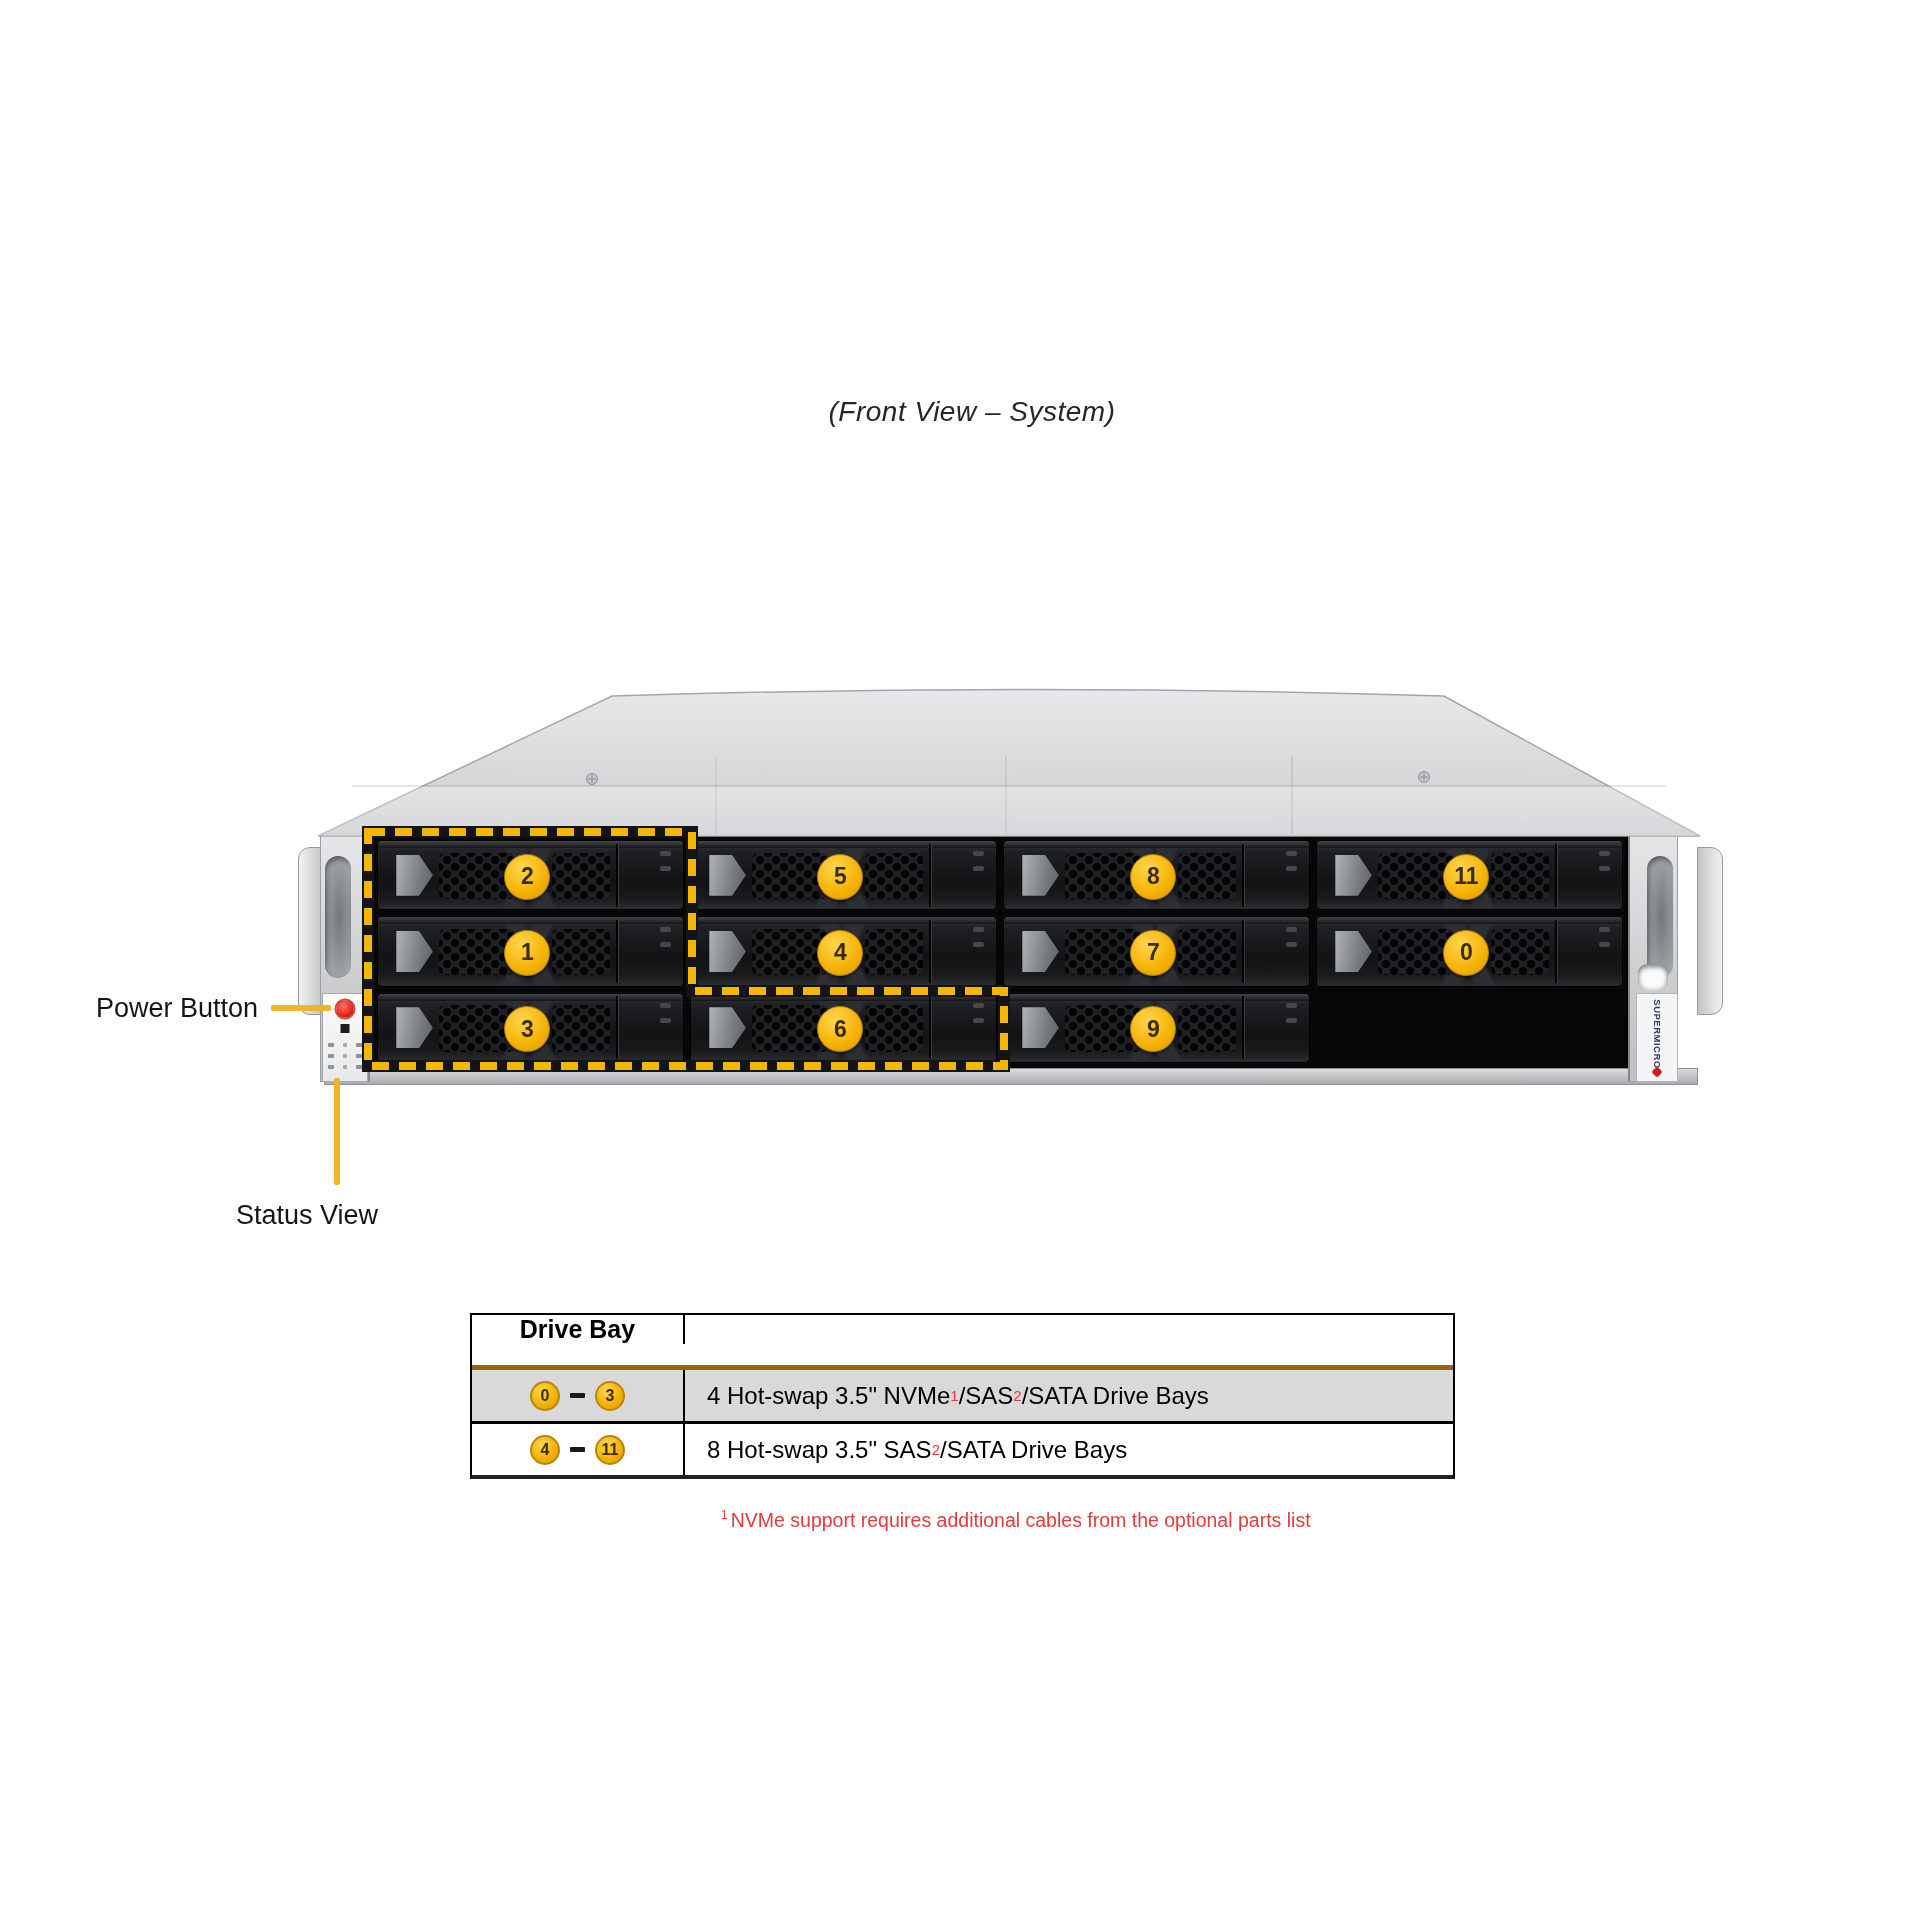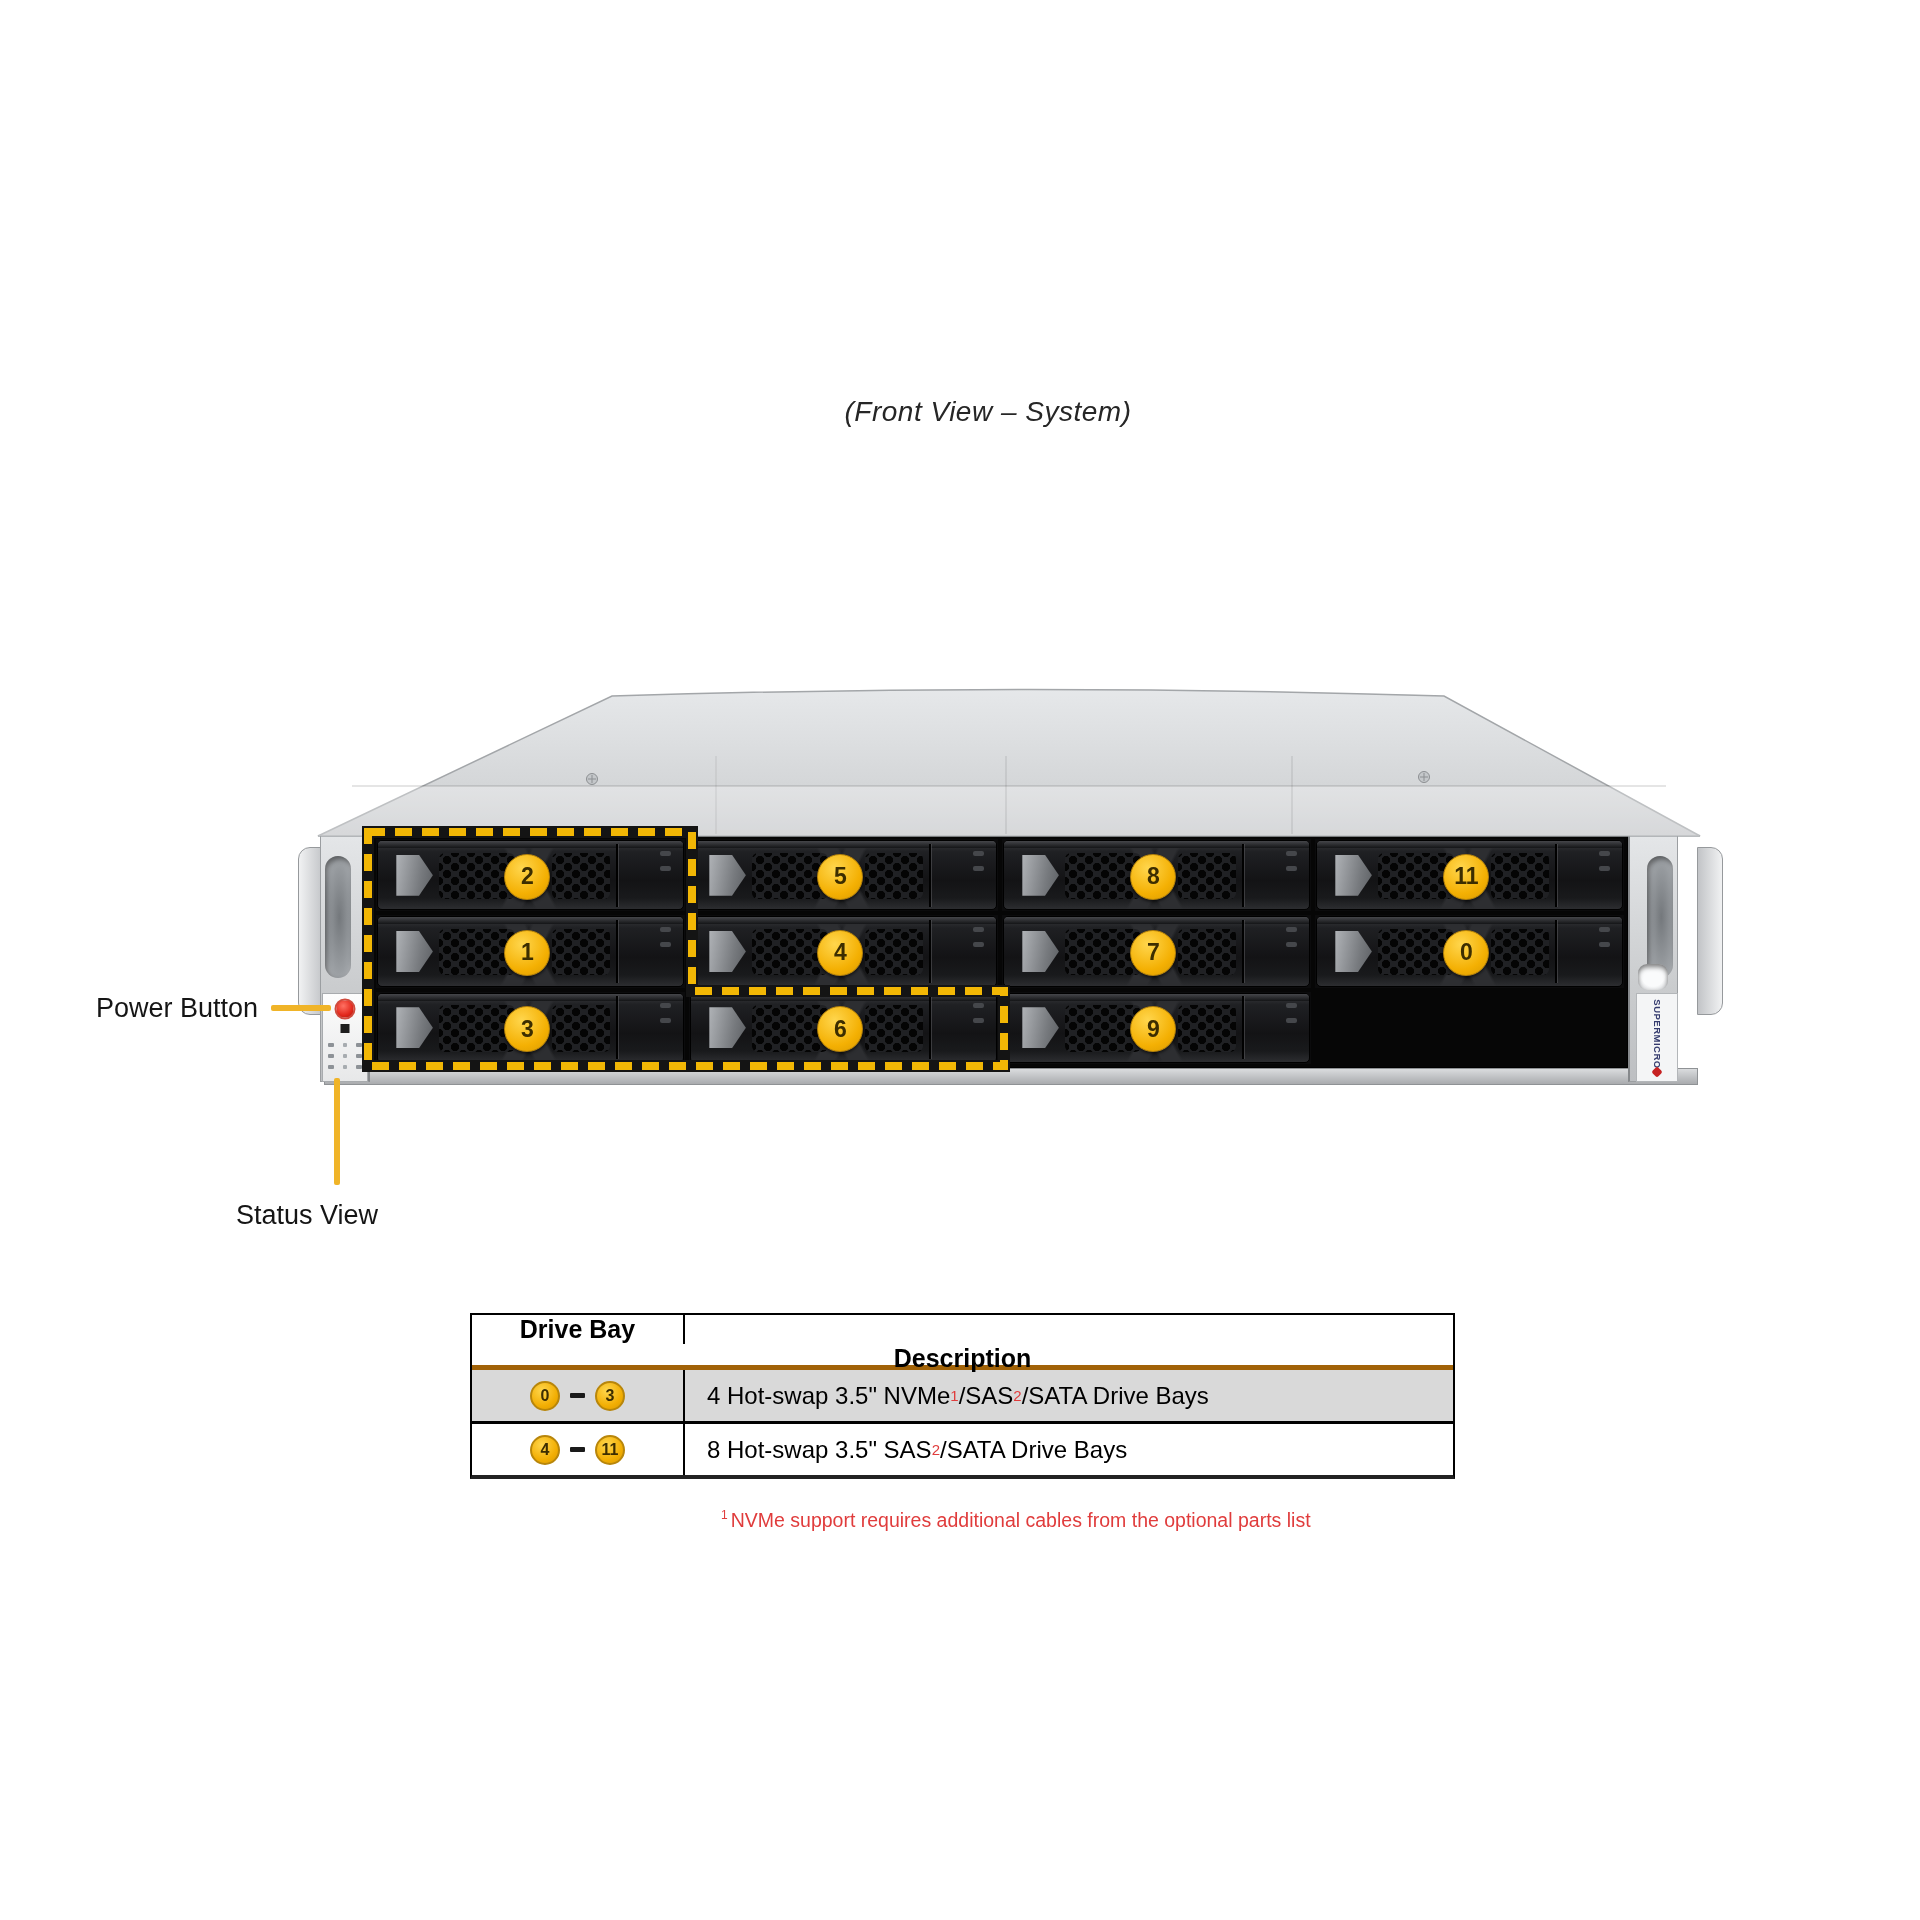--- a/index.html
+++ b/index.html
@@ -1,21 +1,21 @@
 <!DOCTYPE html>
 <html><head>
 <meta charset="utf-8">
 <style>
   html,body{margin:0;padding:0;background:#fff;}
   body{width:1920px;height:1920px;position:relative;overflow:hidden;
        font-family:"Liberation Sans", sans-serif;color:#111;}
   .abs{position:absolute;}
 
   
-  .page-title{left:588px;top:396px;width:800px;text-align:center;
+  .page-title{left:572px;top:396px;width:800px;text-align:center;
     font-size:28px;font-style:italic;color:#262626;letter-spacing:.5px;}
 
   
   .overlay-svg{left:0;top:0;width:1920px;height:1920px;pointer-events:none;z-index:6;}
 
   .rack-handle{top:847px;width:24px;height:166px;z-index:1;
     border:1px solid #96999c;background:linear-gradient(90deg,#f1f2f3,#c2c4c7);}
   .rack-handle.left{left:298px;border-radius:12px 0 0 12px;}
   .rack-handle.right{left:1697px;border-radius:0 12px 12px 0;background:linear-gradient(270deg,#f1f2f3,#c2c4c7);}
 
@@ -295,21 +295,20 @@
 </div>
 
 <div class="abs lead power"></div>
 <div class="abs lead status"></div>
 <div class="abs callout-label lbl-power">Power Button</div>
 <div class="abs callout-label lbl-status">Status View</div>
 
 <div class="abs dtable">
   <div class="thead">
     <div class="hcell c1">Drive Bay</div>
-    <div class="hcell c2">Description</div>
   </div>
 
   <div class="trow first">
     <div class="tc1 c1">
       <span class="tbadge">0</span>
       <span class="tdash"></span>
       <span class="tbadge">3</span>
     </div>
     <div class="tc2 c2">
       <span>4 Hot-swap 3.5" NVMe</span>

